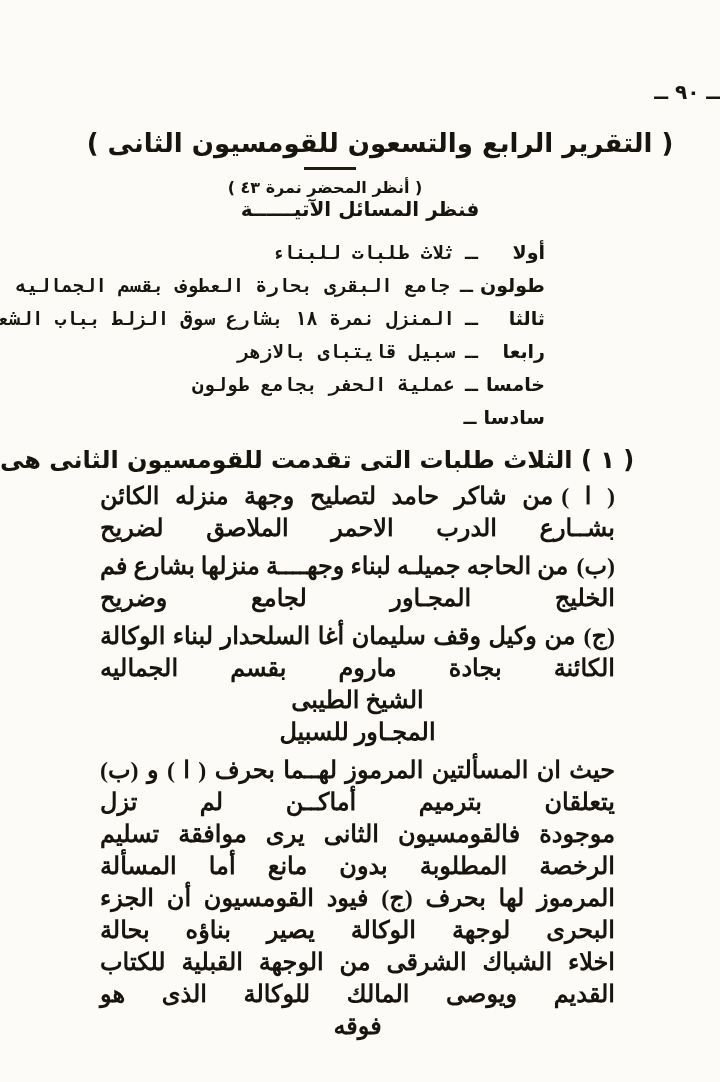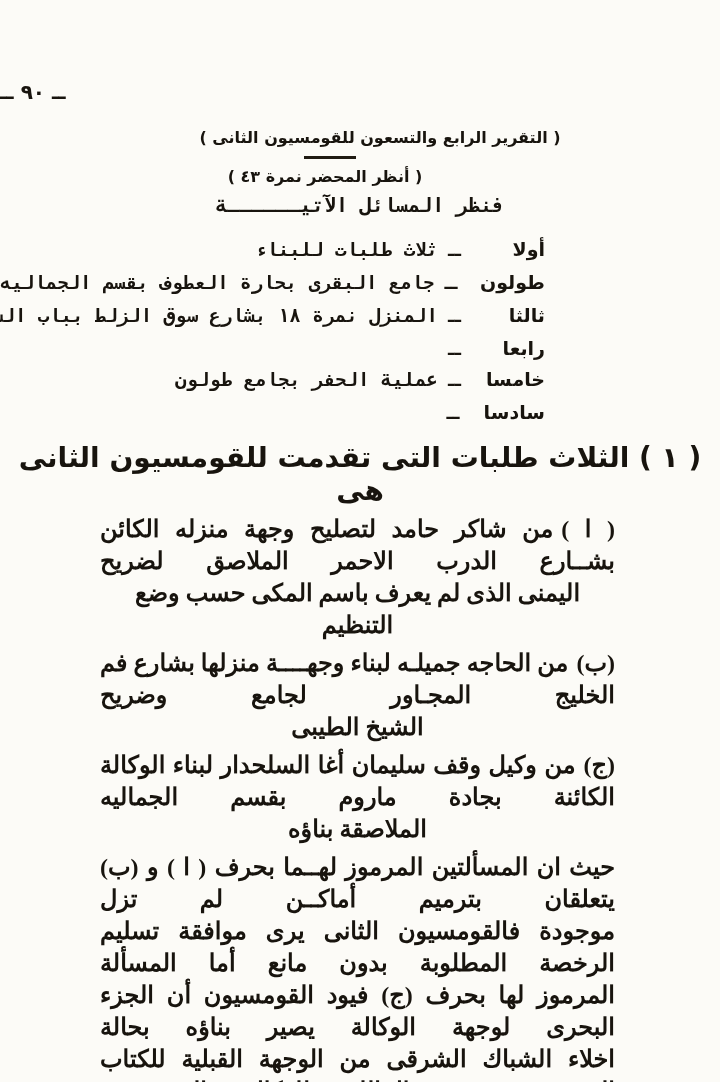--- a/index.html
+++ b/index.html
@@ -12,58 +12,56 @@
     font-family:"DejaVu Sans", sans-serif;
     font-weight:700;
     direction:rtl;
     overflow:hidden;
     box-sizing:border-box;
   }
   .tblock { padding-right:105px; padding-left:100px; }
 
   .pagenum {
     margin-top:80px;
-    text-align:left;
+    text-align:right;
     font-size:20px;
     letter-spacing:1px;
   }
   .title {
     margin-top:24px;
     text-align:center;
-    font-size:16px;
+    font-size:26px;
     padding-left:40px;
   }
   .title-rule {
     width:52px; height:3px; background:#201b13;
     margin:9px auto 0 auto;
     transform:translateX(-30px); 
   }
   .see-note {
     margin-top:8px;
     text-align:center;
     font-size:16px;
     transform:translateX(-35px);
   }
   .intro {
-    margin-top:7px;
     text-align:center;
     font-size:20px;
-    font-family:Liberation Mono, monospace;
   }
 
   .agenda { margin-top:16px; padding-right:175px; font-size:19px; }
   .agenda-row { display:flex; align-items:baseline; line-height:31px; }
   .agenda-label { display:inline-block; min-width:60px; text-align:right; }
-  .agenda-dash { margin:0 24px 0 10px; }
+  .agenda-dash { margin:0 7px 0 10px; }
   .agenda-text { white-space:nowrap;font-family:Liberation Mono, monospace; }
 
   .s-heading {
     margin-top:13px;
-    text-align:center;
-    font-size:28px;
+    text-align:left;
+    font-size:24px;
   }
   .para-line {
     font-size:24px;
     line-height:32px;
     text-align:justify;
     text-align-last:justify;
     font-family:Liberation Serif, serif;
   }
   .para-line.center {
     text-align:center;
@@ -98,50 +96,50 @@
       <span class="agenda-text">جامع البقرى بحارة العطوف بقسم الجماليه</span>
     </div>
     <div class="agenda-row">
       <span class="agenda-label">ثالثا</span>
       <span class="agenda-dash">ــ</span>
       <span class="agenda-text">المنزل نمرة ١٨ بشارع سوق الزلط بباب الشعريه</span>
     </div>
     <div class="agenda-row">
       <span class="agenda-label">رابعا</span>
       <span class="agenda-dash">ــ</span>
+      <span class="agenda-text">سبيل قايتباى بالازهر</span>
     </div>
     <div class="agenda-row">
       <span class="agenda-label">خامسا</span>
       <span class="agenda-dash">ــ</span>
       <span class="agenda-text">عملية الحفر بجامع طولون</span>
     </div>
     <div class="agenda-row">
       <span class="agenda-label">سادسا</span>
       <span class="agenda-dash">ــ</span>
     </div>
   </div>
 
   <div class="s-heading">( ١ ) الثلاث طلبات التى تقدمت للقومسيون الثانى هى</div>
 
   <div class="tblock">
 
     <div class="para-line gap-sm">
       <span class="marker">( ا )</span><span>من شاكر حامد لتصليح وجهة منزله الكائن بشــارع الدرب الاحمر الملاصق لضريح</span>
     </div>
-    <div class="para-line center">اليمنى الذى لم يعرف باسم المكى حسب وضع التنظيم</div>
 
     <div class="para-line gap-sm">
       <span class="marker">(ب)</span><span>من الحاجه جميلـه لبناء وجهــــة منزلها بشارع فم الخليج المجـاور لجامع وضريح</span>
     </div>
-    <div class="para-line center">الشيخ الطيبى</div>
-
     <div class="para-line gap-sm">
       <span class="marker">(ج)</span><span>من وكيل وقف سليمان أغا السلحدار لبناء الوكالة الكائنة بجادة ماروم بقسم الجماليه</span>
     </div>
-    <div class="para-line center">الملاصقة بناؤه</div>
+
+    <div class="para-line center">الشيخ الطيبى</div>
+    <div class="para-line center">المجـاور للسبيل</div>
 
     <div class="para-line gap-sm">حيث ان المسألتين المرموز لهــما بحرف ( ا ) و (ب) يتعلقان بترميم أماكــن لم تزل</div>
     <div class="para-line">موجودة فالقومسيون الثانى يرى موافقة تسليم الرخصة المطلوبة بدون مانع أما المسألة</div>
     <div class="para-line">المرموز لها بحرف (ج) فيود القومسيون أن الجزء البحرى لوجهة الوكالة يصير بناؤه بحالة</div>
     <div class="para-line">اخلاء الشباك الشرقى من الوجهة القبلية للكتاب القديم ويوصى المالك للوكالة الذى هو</div>
     <div class="para-line center">فوقه</div>
   </div>
 
 </div>
 

